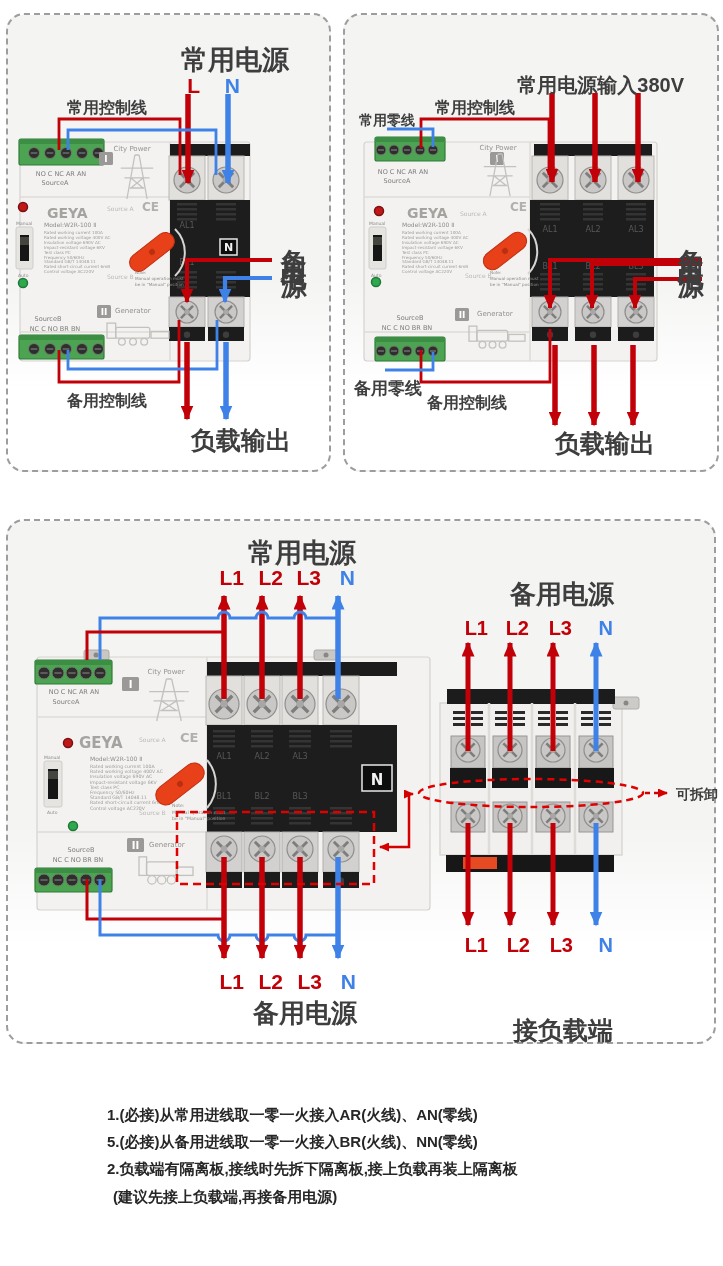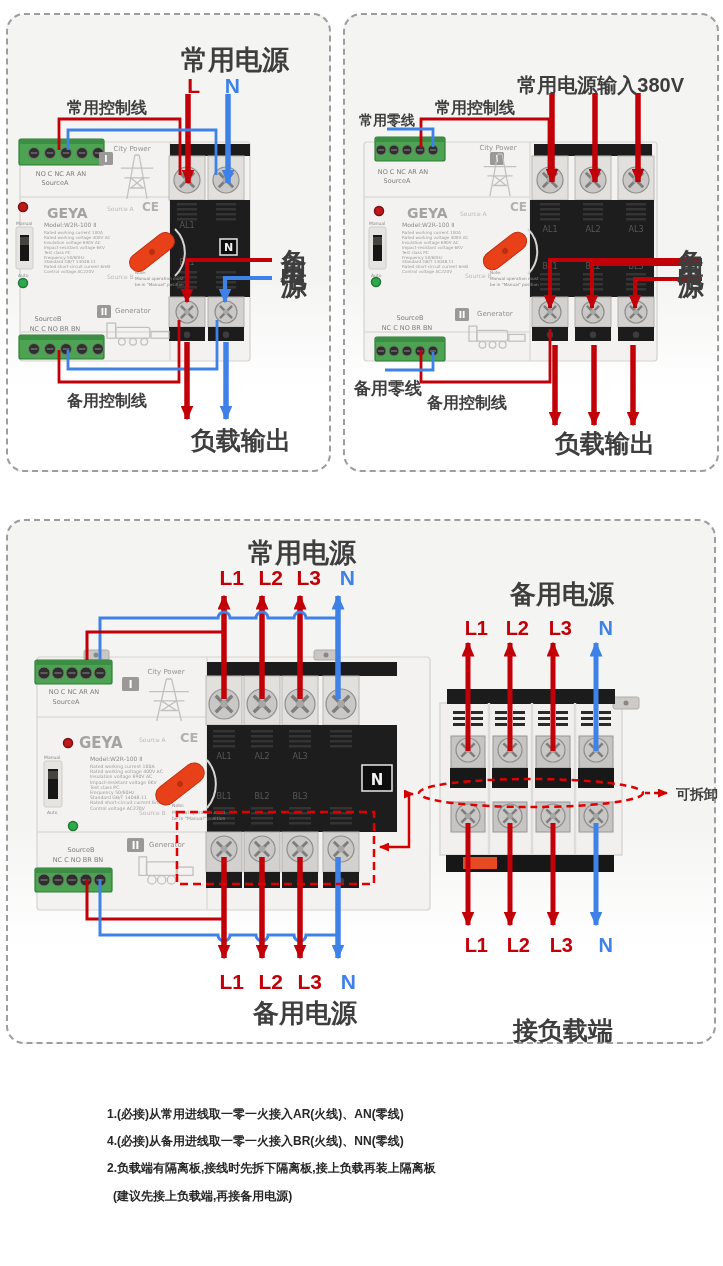--- a/index.html
+++ b/index.html
@@ -6,21 +6,21 @@
   #stage{position:relative;width:723px;height:1266px;background:#ffffff;overflow:hidden;
          font-family:"Liberation Sans",sans-serif;}
   .panel{position:absolute;border:2px dashed #9d9d9d;border-radius:18px;
          background:linear-gradient(180deg,#f4f4f3 0%,#f4f4f3 58%,#ffffff 82%);}
   .panel svg{position:absolute;left:0;top:0;}
   .lbl{position:absolute;color:#3e3e3e;font-weight:700;white-space:nowrap;}
   .ctr{text-align:right;}
   .red{color:#c20008;}
   .blue{color:#3e82e8;}
   .vlabel{writing-mode:vertical-rl;text-orientation:upright;letter-spacing:8px;}
-  .notes{position:absolute;left:107px;top:1101px;font-size:12px;line-height:27.2px;
+  .notes{position:absolute;left:107px;top:1101px;font-size:15px;line-height:27.2px;
          font-weight:600;color:#262626;}
   .notes .indent{padding-left:6px;}
   svg text{font-family:"DejaVu Sans","Liberation Sans",sans-serif;}
   .w{fill:none;}
 </style>
 </head>
 <body>
 
 <div id="stage">
 
@@ -628,17 +628,17 @@
     <div class="lbl ctr red" style="left:448px;top:413px;width:32px;font-size:20px;">L1</div>
     <div class="lbl ctr red" style="left:490px;top:413px;width:32px;font-size:20px;">L2</div>
     <div class="lbl ctr red" style="left:533px;top:413px;width:32px;font-size:20px;">L3</div>
     <div class="lbl ctr blue" style="left:573px;top:413px;width:32px;font-size:20px;">N</div>
     <div class="lbl ctr" style="left:445px;top:447px;width:160px;font-size:25px;margin-top:46px;">接负载端</div>
     <div class="lbl" style="left:668px;top:265px;font-size:14px;font-weight:700;">可拆卸</div>
   </div>
 
   <div class="notes">
     <div>1.(必接)从常用进线取一零一火接入AR(火线)、AN(零线)</div>
-    <div>4.(必接)从备用进线取一零一火接入BR(火线)、NN(零线)</div>
+    <div>5.(必接)从备用进线取一零一火接入BR(火线)、NN(零线)</div>
     <div>2.负载端有隔离板,接线时先拆下隔离板,接上负载再装上隔离板</div>
     <div class="indent">(建议先接上负载端,再接备用电源)</div>
   </div>
 </div>
 
 </body></html>

